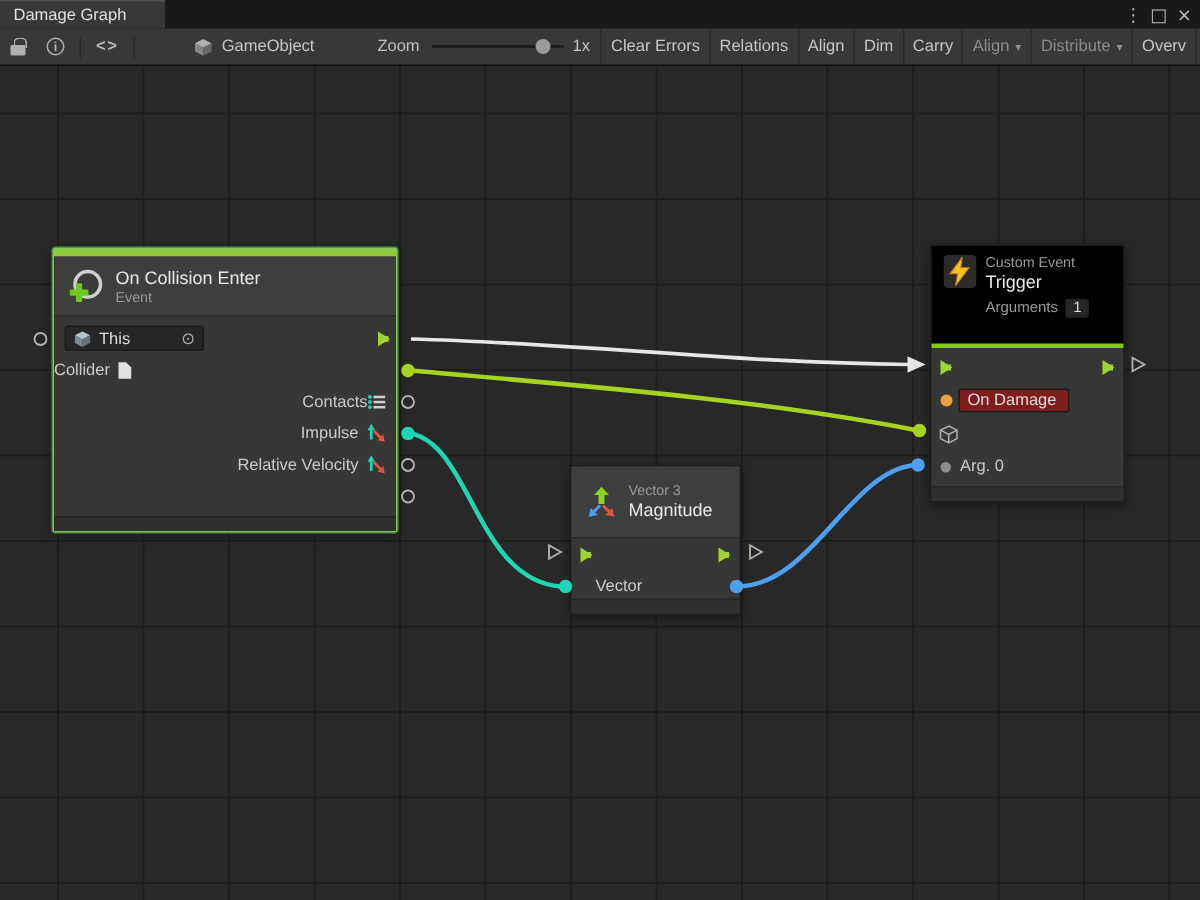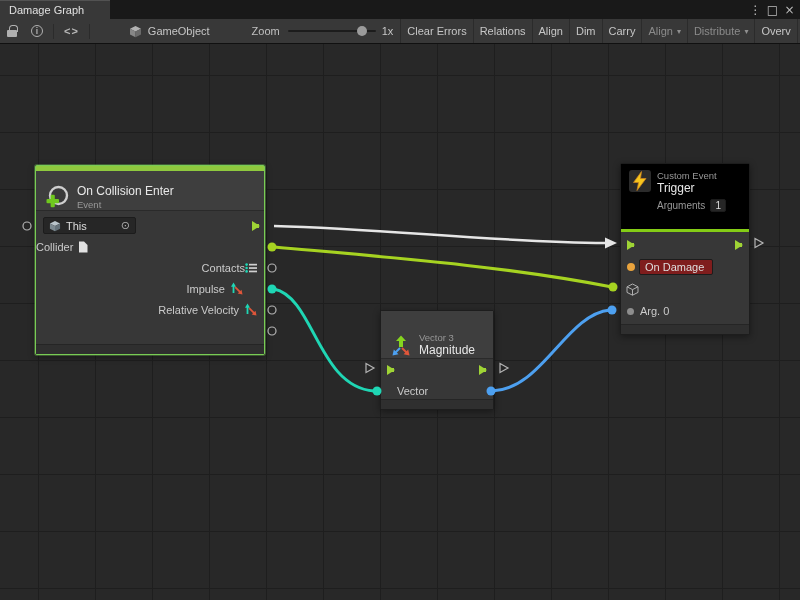--- a/index.html
+++ b/index.html
@@ -42,21 +42,21 @@
   .canvas{position:absolute;left:0;top:44px;width:800px;height:556px;background:#282828;
     background-image:linear-gradient(to right,#1e1e1e 1px,transparent 1px),
                      linear-gradient(to bottom,#1e1e1e 1px,transparent 1px);
     background-size:57px 57px;background-position:38px 31px;z-index:1}
 
   
   .node{position:absolute;background:#373737;border:1px solid #1d1d1d;border-radius:2px;z-index:10;
     box-shadow:0 2px 7px rgba(0,0,0,.4)}
   .node.selected{border-color:#79cc55;box-shadow:0 0 0 1px rgba(121,204,85,.35),0 2px 7px rgba(0,0,0,.4)}
   .accent{height:5px;background:#8fc93e}
-  .nhead{display:flex;align-items:flex-end;gap:7px;padding:0 8px;background:#3e3e3e;border-bottom:1px solid #2a2a2a}
+  .nhead{display:flex;align-items:center;gap:7px;padding:0 8px;background:#3e3e3e;border-bottom:1px solid #2a2a2a}
   .ntitle{font-size:12px;color:#e8e8e8;line-height:15px}
   .nsub{font-size:9.5px;color:#989898;line-height:11px}
   .nbody{padding-top:4px}
   .nrow{display:flex;align-items:center;font-size:11px;color:#cbcbcb}
   .nfoot{position:absolute;left:0;right:0;bottom:0;height:10px;background:#2f2f2f;border-top:1px solid #252525}
   .flow{width:0;height:0;border-style:solid;border-width:5px 0 5px 8px;
     border-color:transparent transparent transparent #9fd435;position:relative;margin-left:6px}
   .flow:before{content:"";position:absolute;left:-6px;top:-2px;width:5px;height:4px;background:#9fd435}
   .dropdown{display:flex;align-items:center;gap:5px;background:#262626;border:1px solid #1c1c1c;
     border-radius:2px;height:17px;padding:0 5px;font-size:11px;color:#dedede;width:93px}
@@ -177,21 +177,21 @@
       <span>Contacts</span>
       <svg width="12" height="10" viewBox="0 0 12 10">
         <circle cx="1.6" cy="1.6" r="1.3" fill="#1fd6b4"></circle>
           <rect x="4" y="0.8" width="8" height="1.7" fill="#d0d0d0"></rect>
         <circle cx="1.6" cy="5" r="1.3" fill="#1fd6b4"></circle>
           <rect x="4" y="4.2" width="8" height="1.7" fill="#d0d0d0"></rect>
         <circle cx="1.6" cy="8.4" r="1.3" fill="#1fd6b4"></circle>
           <rect x="4" y="7.6" width="8" height="1.7" fill="#d0d0d0"></rect>
       </svg>
     </div>
-    <div class="nrow" style="height:21px;justify-content:flex-end;gap:5px;padding-right:21px">
+    <div class="nrow" style="height:21px;justify-content:flex-end;gap:5px;padding-right:7px">
       <span>Impulse</span>
       <svg width="13" height="13" viewBox="0 0 13 13">
         <line x1="3.5" y1="11" x2="3.5" y2="3.5" stroke="#1fd6b4" stroke-width="1.8"></line>
         <polygon points="3.5,0.5 1,4.8 6,4.8" fill="#1fd6b4"></polygon>
         <line x1="5.2" y1="5.2" x2="10.2" y2="10.2" stroke="#e0563a" stroke-width="1.8"></line>
         <polygon points="12.5,12.5 7.7,11.5 11.5,7.7" fill="#e0563a"></polygon>
       </svg>
     </div>
     <div class="nrow" style="height:21px;justify-content:flex-end;gap:5px;padding-right:7px">
       <span>Relative Velocity</span>

